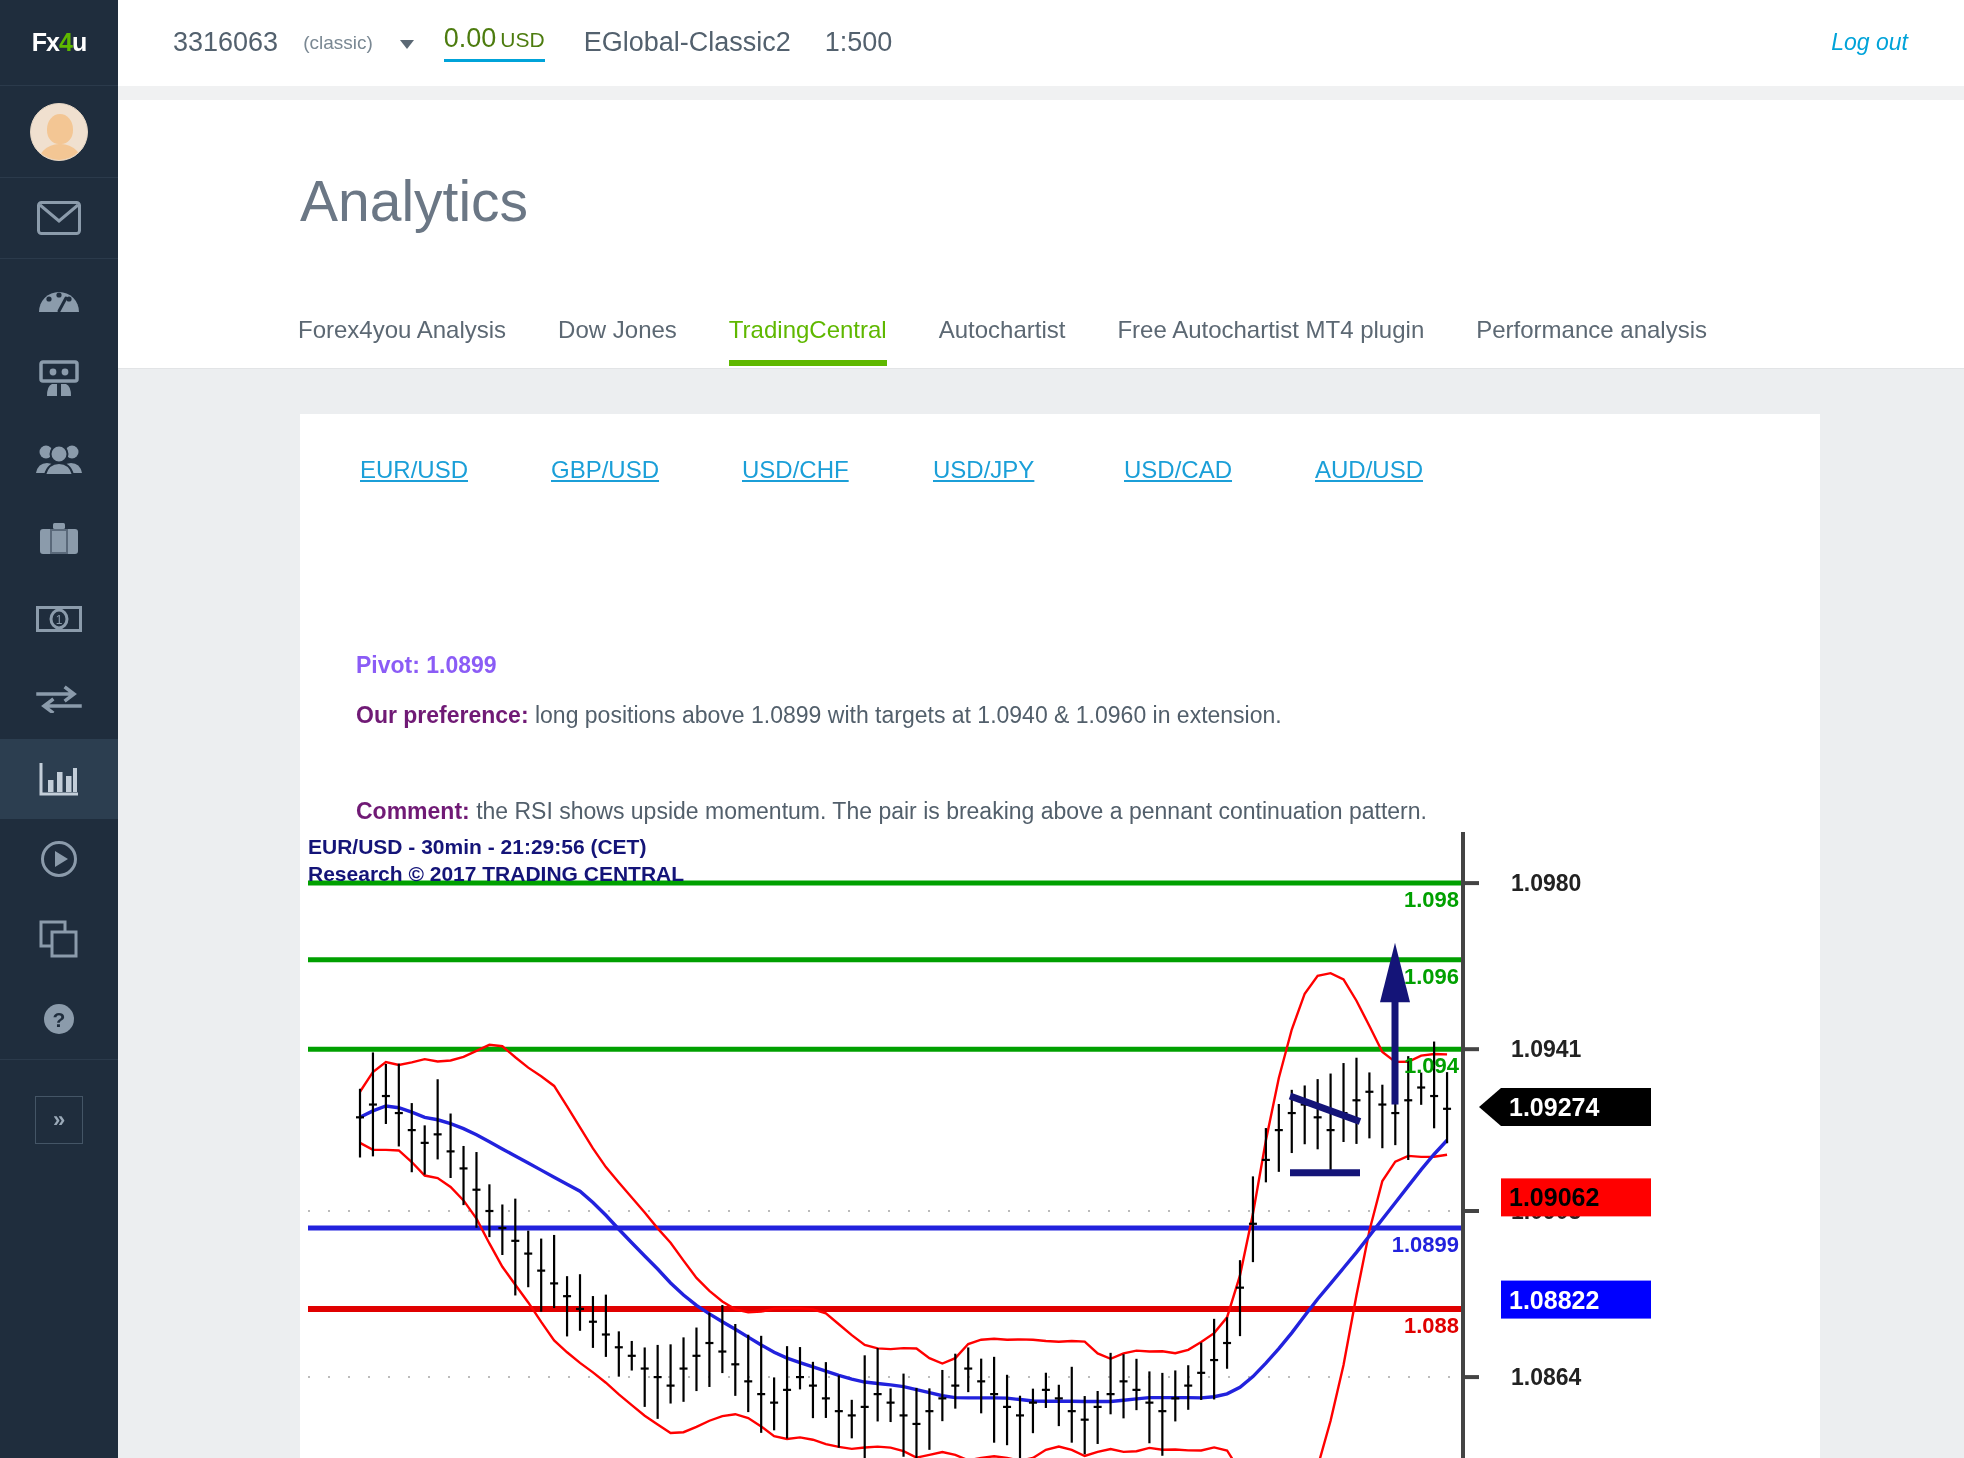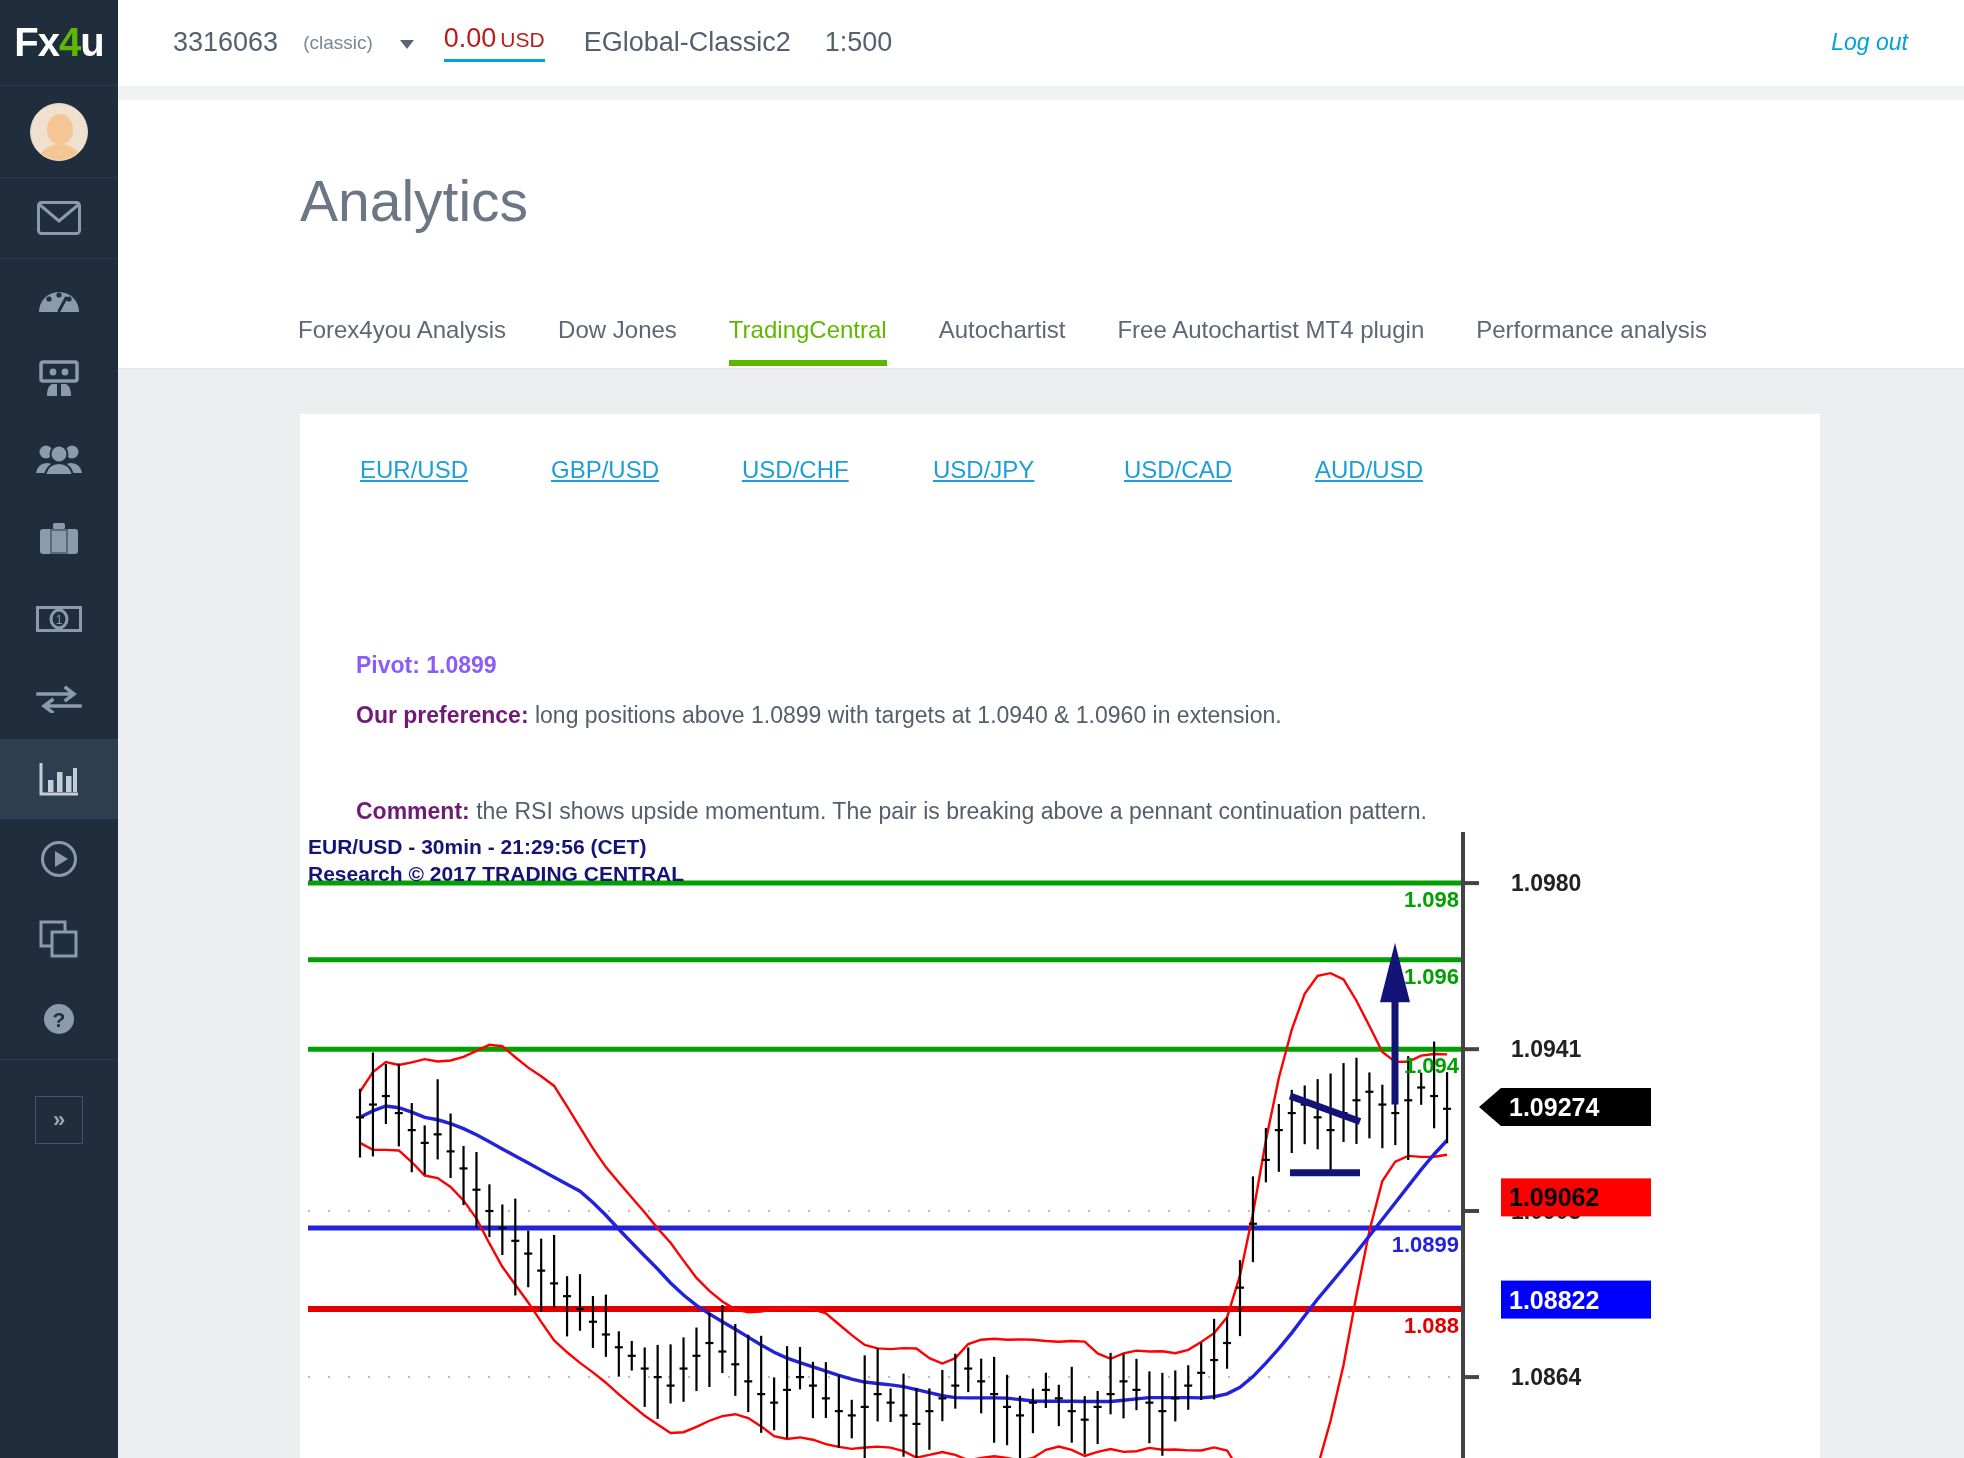--- a/index.html
+++ b/index.html
@@ -11,21 +11,21 @@
   }
   #app { position: relative; width: 1964px; height: 1458px; background:#fff; }
 
   
   .sidebar {
     position: absolute; left: 0; top: 0; width: 118px; height: 1458px;
     background: #1f2d3d;
   }
   .brand {
     height: 86px; display: flex; align-items: center; justify-content: center;
-    font-size: 40px; font-weight: bold; letter-spacing: -1px;
+    font-size: 25px; font-weight: bold; letter-spacing: -1px;
     color: #ffffff; font-family: "Liberation Sans", sans-serif;
     border-bottom: 1px solid #2b3a4b;
   }
   .brand .accent { color: #5fb800; }
   .avatar-cell {
     height: 92px; display:flex; align-items:center; justify-content:center;
     border-bottom: 1px solid #2b3a4b;
   }
   .avatar {
     width: 58px; height: 58px; border-radius: 50%;
@@ -65,21 +65,21 @@
   }
   .acct-group { display:flex; align-items:center; margin-left: 55px; gap: 16px; }
   .acct-number { font-size: 27px; color: #53616e; }
   .acct-type   { font-size: 19px; color: #7a8893; margin-left: 9px; }
   .caret {
     width: 0; height: 0; margin-left: 11px; margin-top: 4px;
     border-left: 7px solid transparent; border-right: 7px solid transparent;
     border-top: 9px solid #5b6874; cursor: pointer;
   }
   .balance {
-    font-size: 27px; color: #b91c1c; margin-left: 30px;
+    font-size: 27px; color: #4d7c0f; margin-left: 30px;
     border-bottom: 3px solid #00a3d9; padding-bottom: 5px; cursor: pointer;
   }
   .balance .cur { font-size: 21px; margin-left: 4px; }
   .server { font-size: 27px; color: #53616e; margin-left: 39px; }
   .leverage { font-size: 27px; color: #53616e; margin-left: 34px; }
   .logout {
     margin-left: auto; margin-right: 56px;
     font-size: 23px; color: #00a3d9; cursor: pointer; font-style: italic;
   }
 

